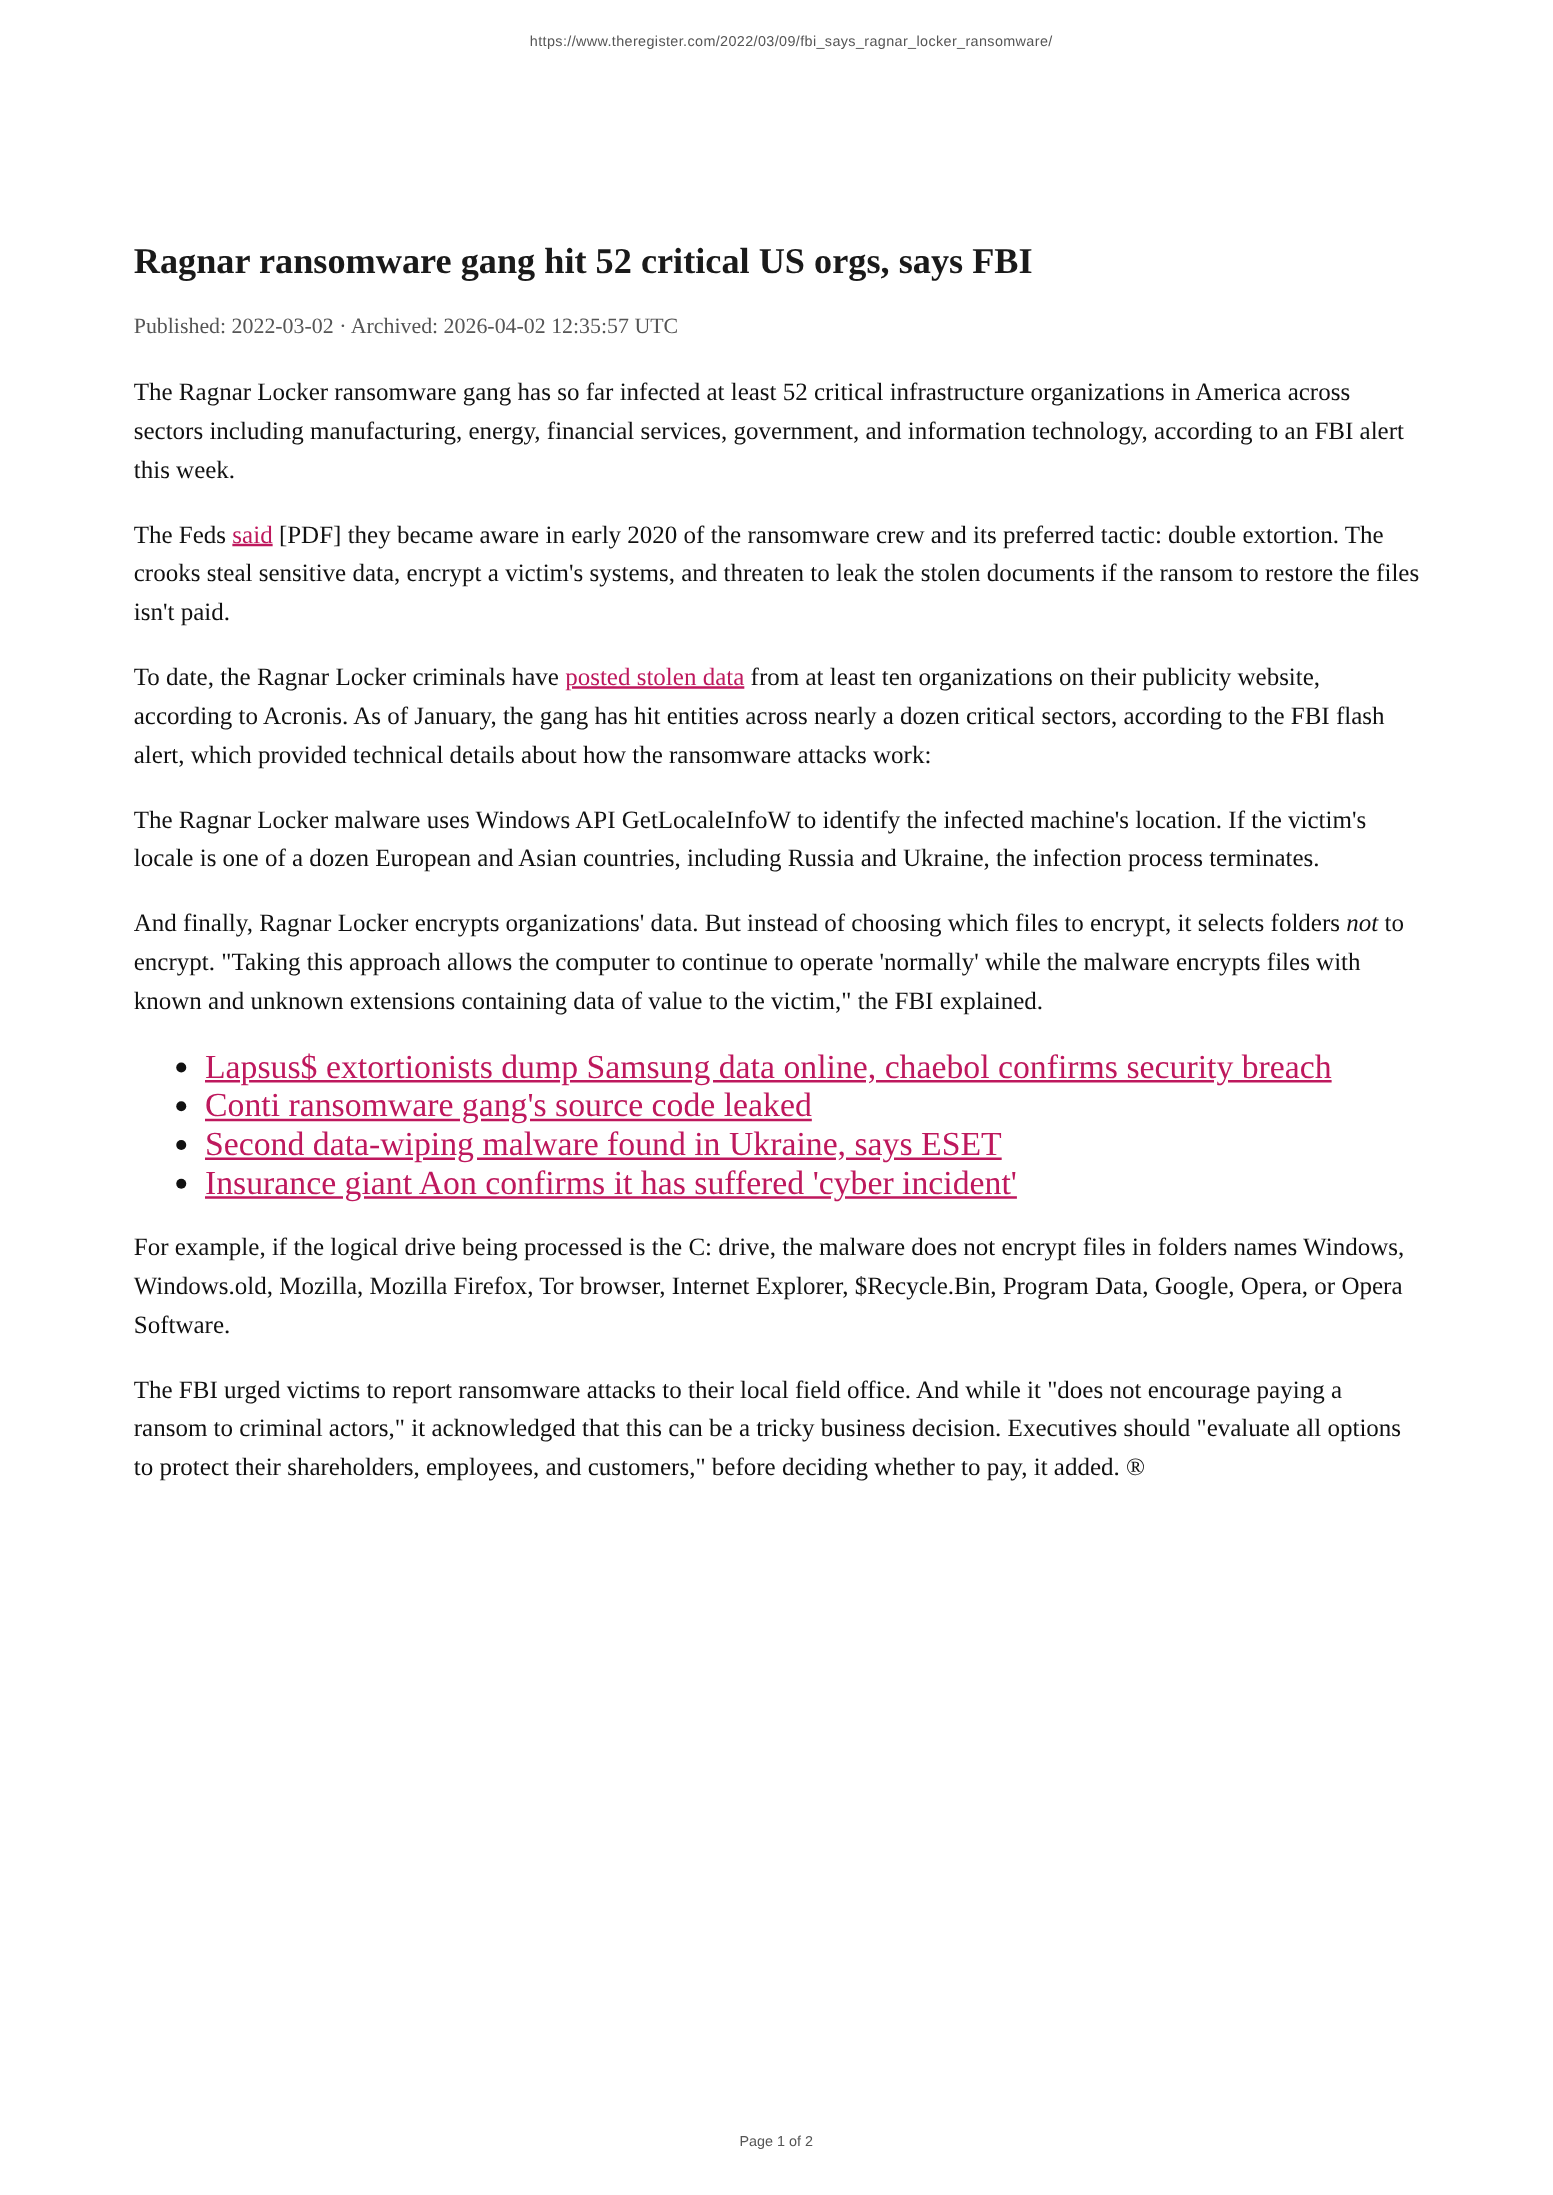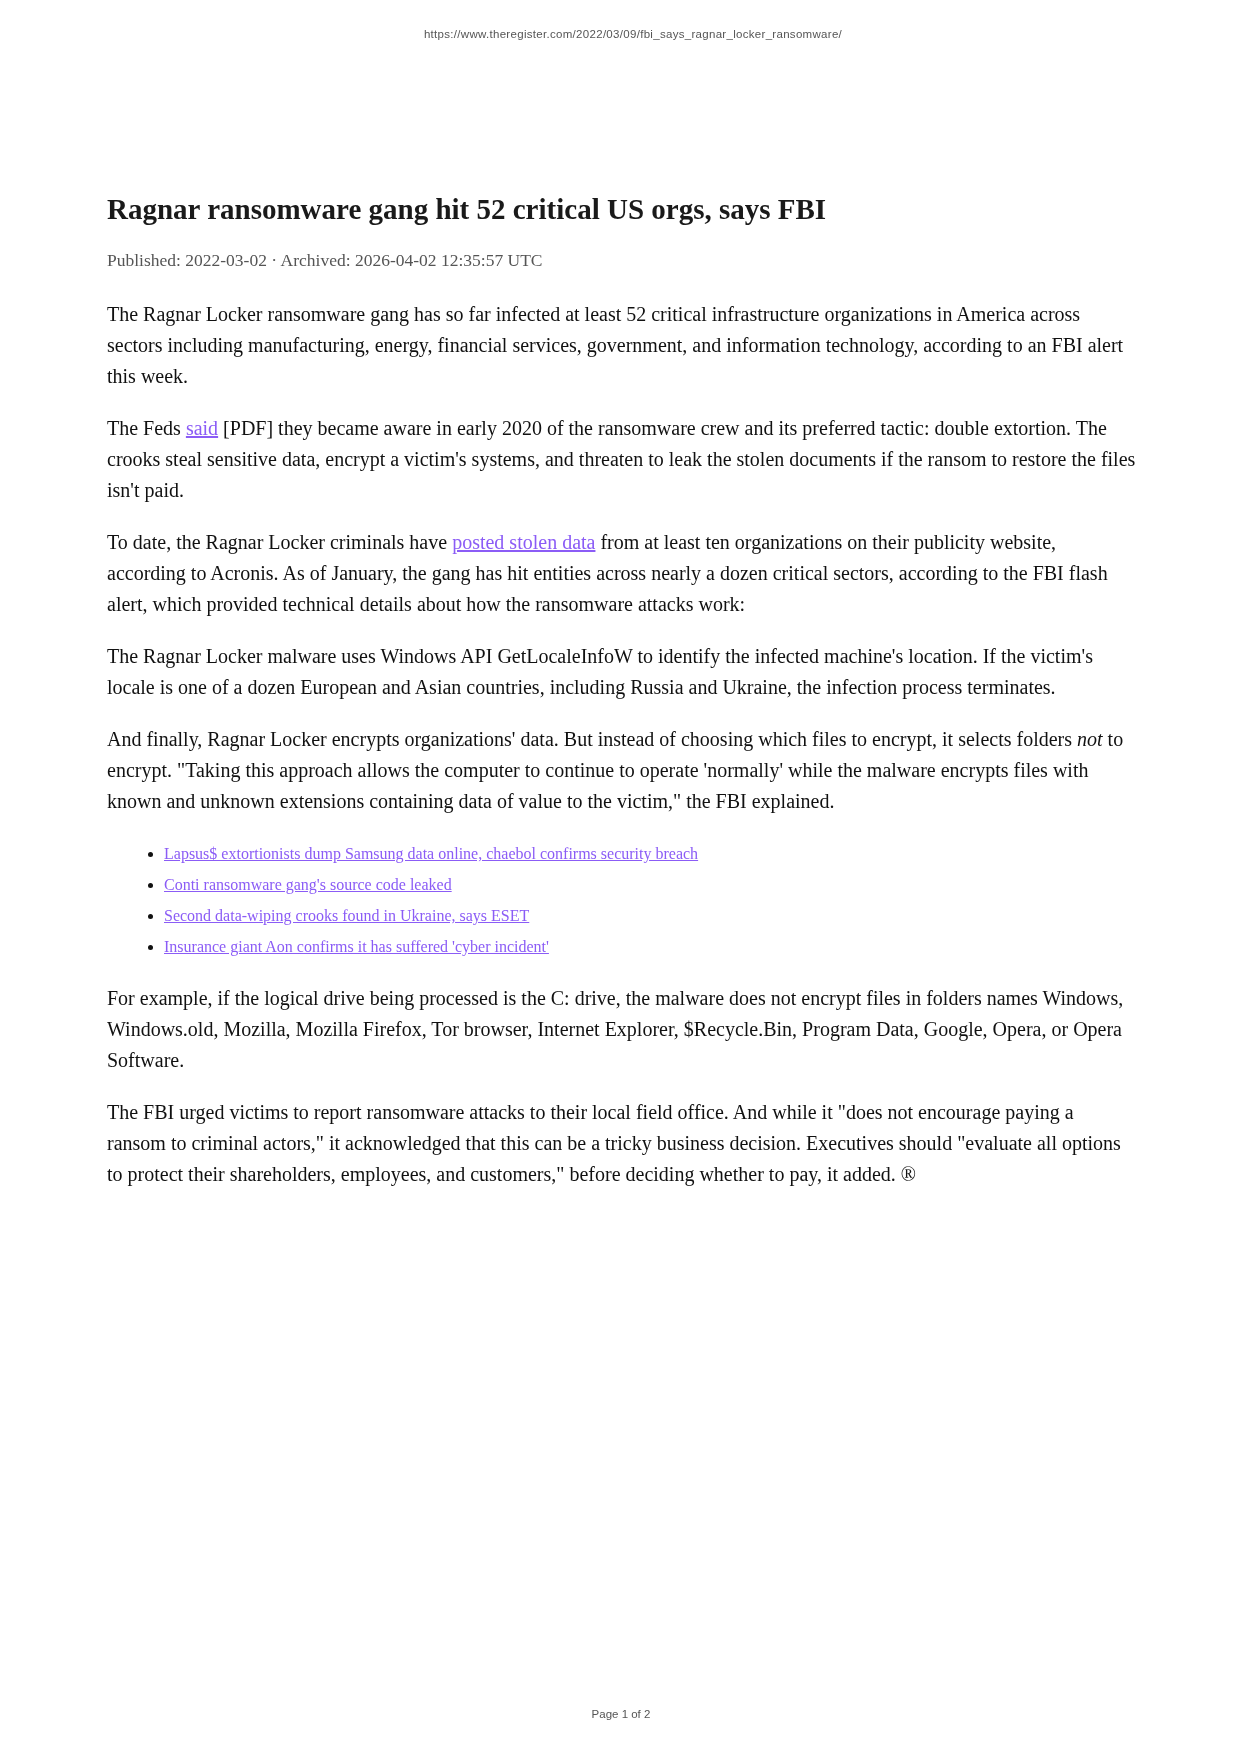--- a/index.html
+++ b/index.html
@@ -61,32 +61,32 @@
     margin: 21px 0 0 0;
     font-size: 20px;
     line-height: 31px;
     color: #111111;
   }
   .article-body-top p:first-child {
     margin-top: 28px;
   }
   a.inline-link,
   a.related-link {
-    color: #8b5cf6;
+    color: #be185d;
     text-decoration: underline;
     cursor: pointer;
   }
   ul.related-list {
     margin: 21px 0 0 0;
     padding: 0 0 0 57px;
     list-style: disc;
   }
   ul.related-list li {
     margin: 0;
-    font-size: 16px;
+    font-size: 27px;
     line-height: 31px;
     color: #111111;
   }
   em.emph {
     font-style: italic;
   }
   .page-footer {
     position: absolute;
     bottom: 36px;
     left: 0;
@@ -114,21 +114,21 @@
         <p><span>The Ragnar Locker ransomware gang has so far infected at least 52 critical infrastructure organizations in America across sectors including manufacturing, energy, financial services, government, and information technology, according to an FBI alert this week.</span></p>
         <p><span>The Feds </span><a class="inline-link" href="#">said</a><span> [PDF] they became aware in early 2020 of the ransomware crew and its preferred tactic: double extortion. The crooks steal sensitive data, encrypt a victim's systems, and threaten to leak the stolen documents if the ransom to restore the files isn't paid.</span></p>
         <p><span>To date, the Ragnar Locker criminals have </span><a class="inline-link" href="#">posted stolen data</a><span> from at least ten organizations on their publicity website, according to Acronis. As of January, the gang has hit entities across nearly a dozen critical sectors, according to the FBI flash alert, which provided technical details about how the ransomware attacks work:</span></p>
         <p><span>The Ragnar Locker malware uses Windows API GetLocaleInfoW to identify the infected machine's location. If the victim's locale is one of a dozen European and Asian countries, including Russia and Ukraine, the infection process terminates.</span></p>
         <p><span>And finally, Ragnar Locker encrypts organizations' data. But instead of choosing which files to encrypt, it selects folders </span><em class="emph">not</em><span> to encrypt. "Taking this approach allows the computer to continue to operate 'normally' while the malware encrypts files with known and unknown extensions containing data of value to the victim," the FBI explained.</span></p>
       </div>
 
     <ul class="related-list" id="related-list">
         <li><a class="related-link" href="#">Lapsus$ extortionists dump Samsung data online, chaebol confirms security breach</a></li>
         <li><a class="related-link" href="#">Conti ransomware gang's source code leaked</a></li>
-        <li><a class="related-link" href="#">Second data-wiping crooks found in Ukraine, says ESET</a></li>
+        <li><a class="related-link" href="#">Second data-wiping malware found in Ukraine, says ESET</a></li>
         <li><a class="related-link" href="#">Insurance giant Aon confirms it has suffered 'cyber incident'</a></li>
       </ul>
 
     <div class="article-body-bottom" id="body-after">
         <p><span>For example, if the logical drive being processed is the C: drive, the malware does not encrypt files in folders names Windows, Windows.old, Mozilla, Mozilla Firefox, Tor browser, Internet Explorer, $Recycle.Bin, Program Data, Google, Opera, or Opera Software.</span></p>
         <p><span>The FBI urged victims to report ransomware attacks to their local field office. And while it "does not encourage paying a ransom to criminal actors," it acknowledged that this can be a tricky business decision. Executives should "evaluate all options to protect their shareholders, employees, and customers," before deciding whether to pay, it added. ®</span></p>
       </div>
   </article>
 
   <div class="page-footer">Page 1 of 2</div>

